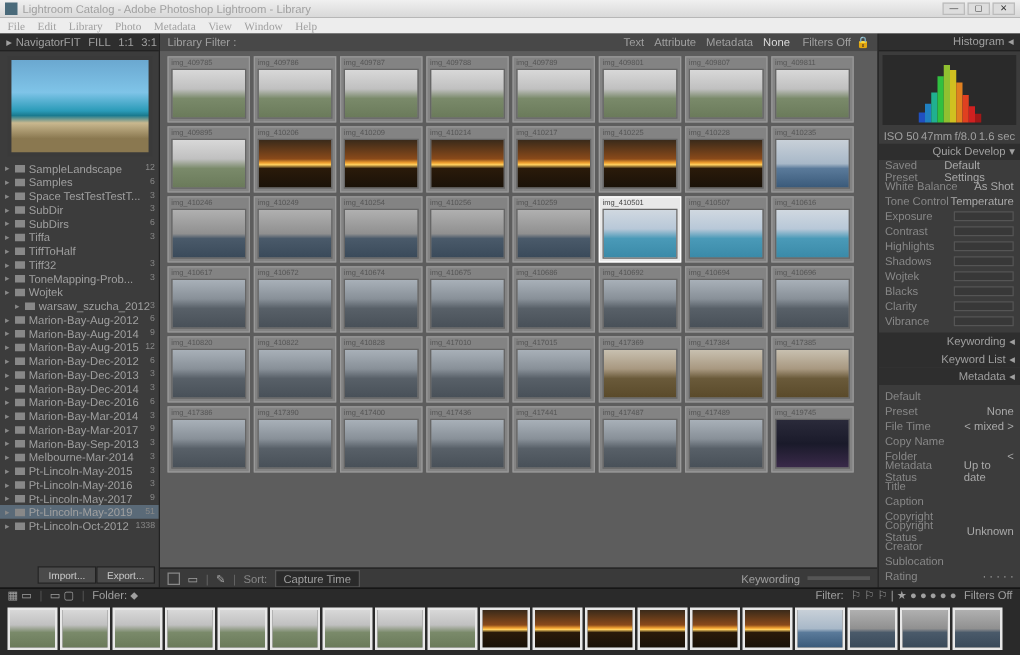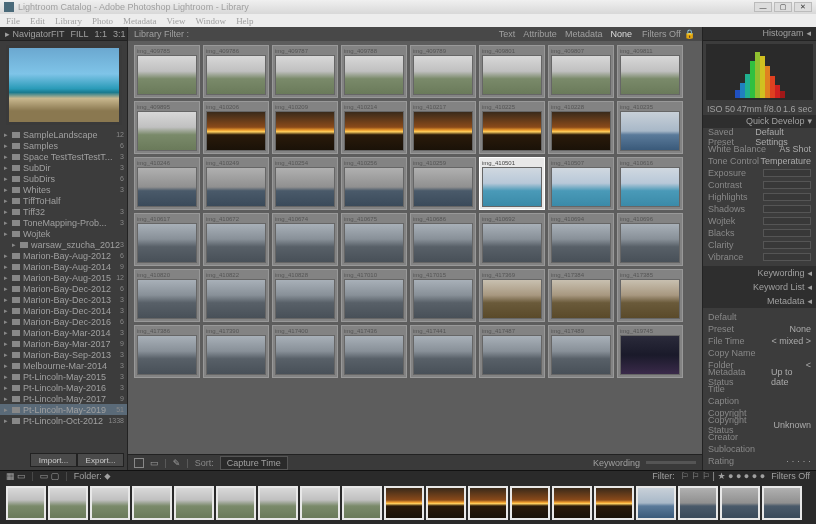--- a/index.html
+++ b/index.html
@@ -119,21 +119,21 @@
           </div>
           <div class="frow" style="">
             <span class="tri">▸</span>
             <span class="ic"></span>
             <span>SubDirs</span>
             <span class="ct">6</span>
           </div>
           <div class="frow" style="">
             <span class="tri">▸</span>
             <span class="ic"></span>
-            <span>Whites</span>
+            <span>Tiffa</span>
             <span class="ct">3</span>
           </div>
           <div class="frow" style="">
             <span class="tri">▸</span>
             <span class="ic"></span>
             <span>TiffToHalf</span>
             <span class="ct"></span>
           </div>
           <div class="frow" style="">
             <span class="tri">▸</span>

